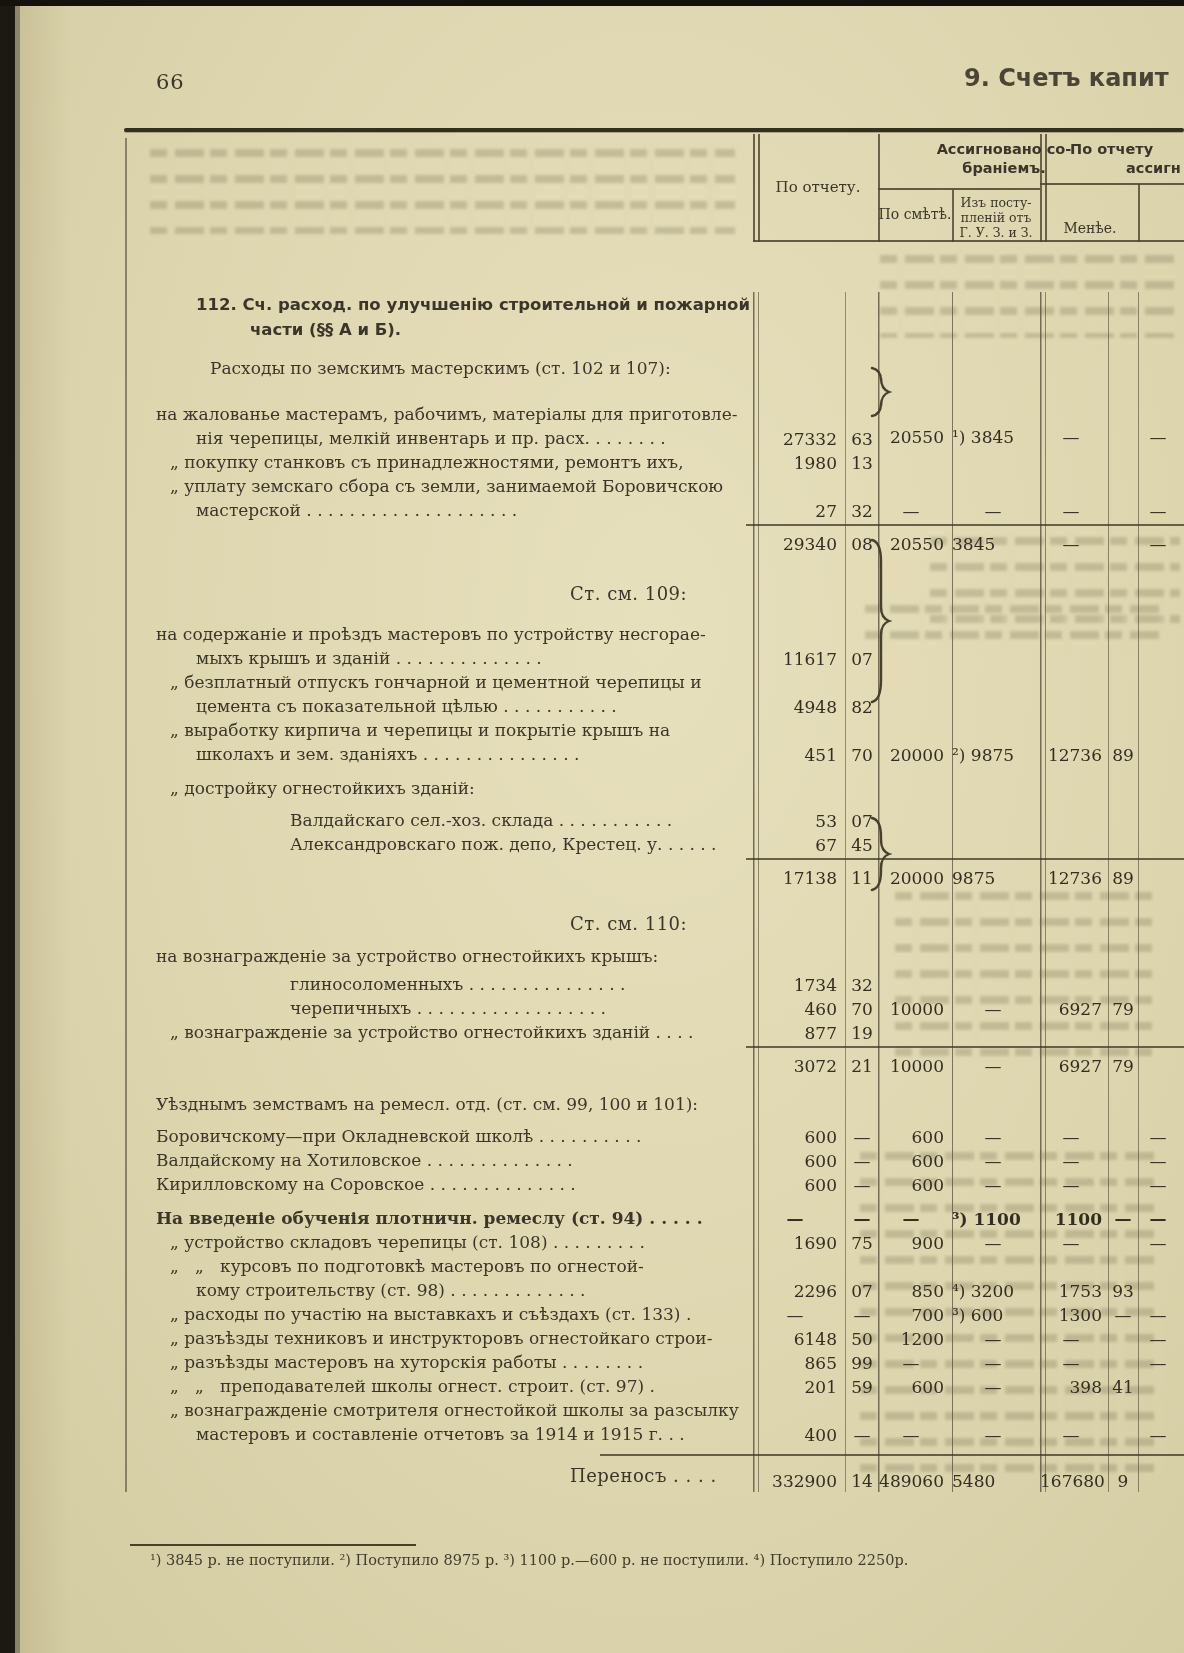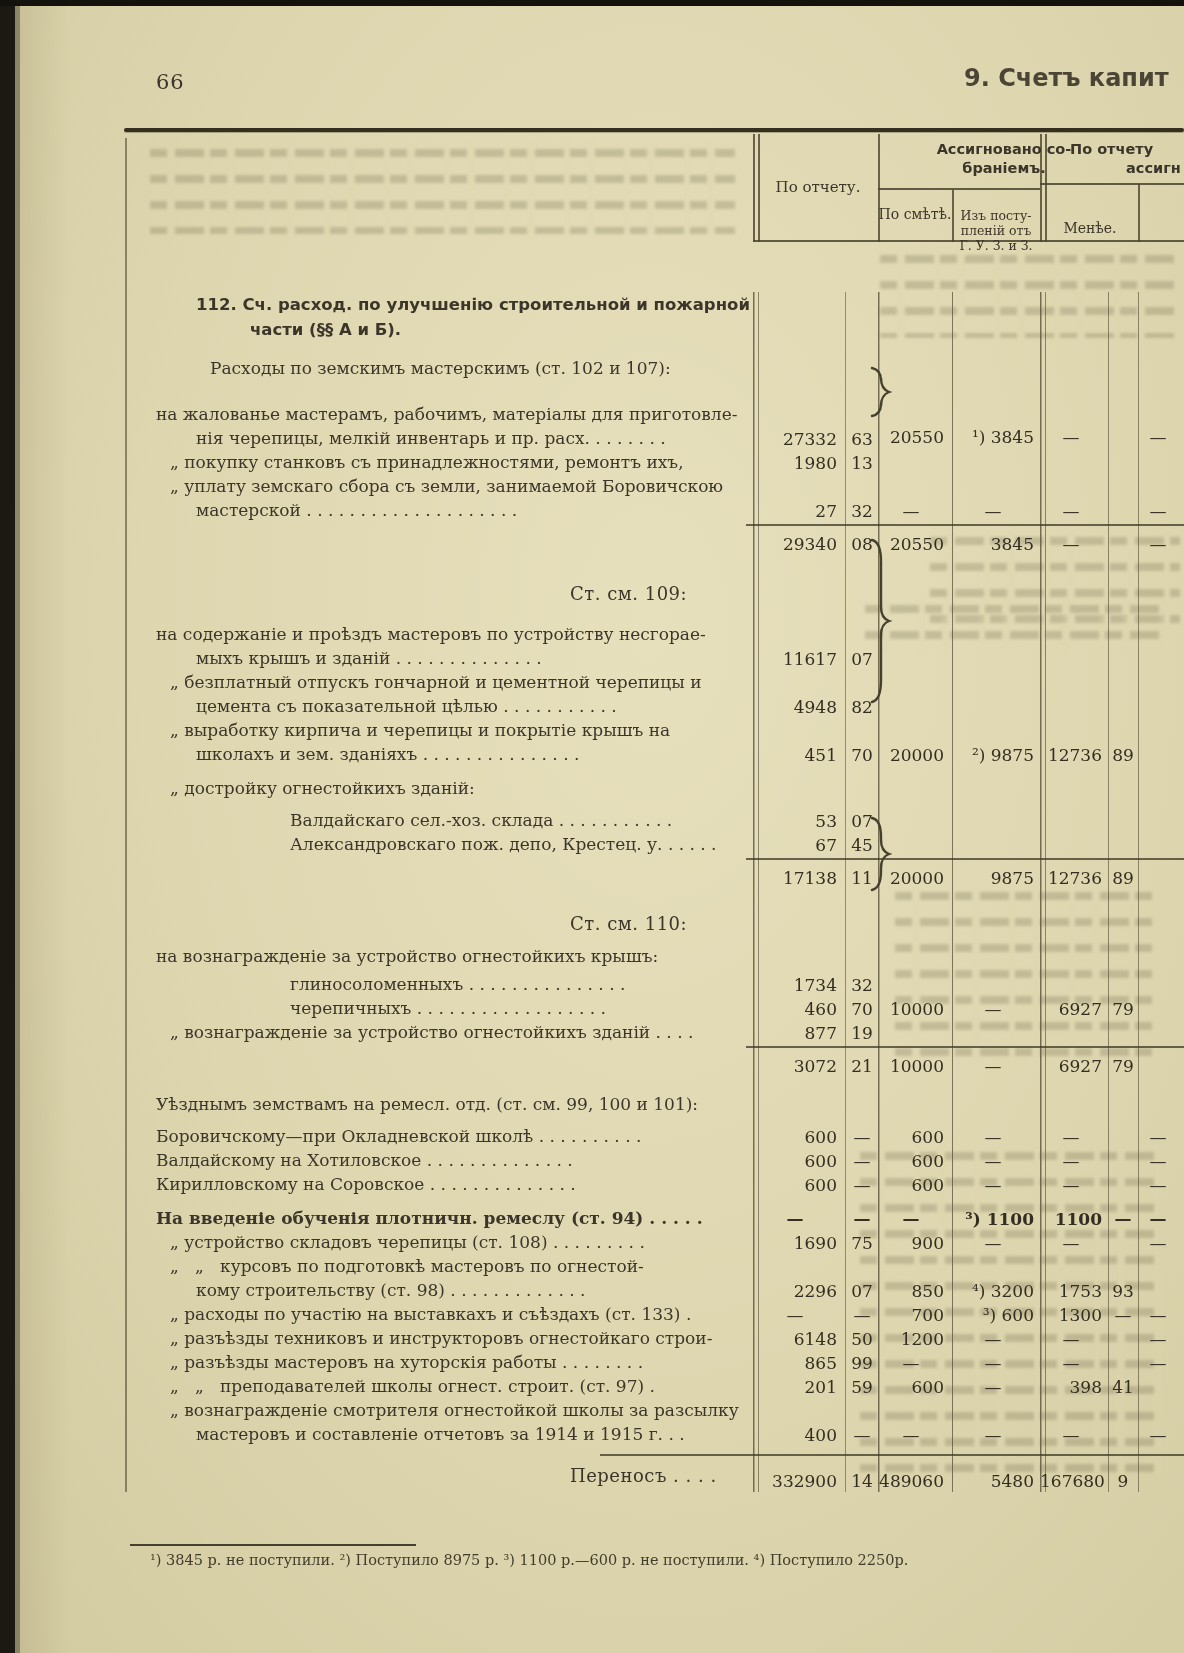--- a/index.html
+++ b/index.html
@@ -25,21 +25,21 @@
 
   .table{position:absolute;left:130px;top:134px;width:1054px;}
   .table::before{content:"";position:absolute;left:-5px;top:4px;bottom:0;width:2px;background:rgba(70,64,44,.55);}
   .thead{position:relative;height:108px;}
   .hv{position:absolute;width:1.5px;top:0;bottom:0;background:rgba(75,68,48,.8);}
   .hline{position:absolute;height:1.5px;background:rgba(75,68,48,.85);}
   .hcell{position:absolute;text-align:center;}
   .h-report{left:630px;top:0;width:116px;height:106px;display:flex;align-items:center;justify-content:center;font-size:15px;}
   .h-assigned{left:748px;top:6px;width:162px;font-family:"DejaVu Sans",sans-serif;font-weight:bold;font-size:14.5px;line-height:19px;margin-left:45px;}
   .h-estimate{left:748px;top:72px;width:74px;font-size:14px;}
-  .h-receipts{left:822px;top:74px;width:88px;font-size:12.5px;line-height:15px;}
+  .h-receipts{left:822px;top:61px;width:88px;font-size:12.5px;line-height:15px;}
   .h-repassigned{left:912px;top:6px;width:142px;font-family:"DejaVu Sans",sans-serif;font-weight:bold;font-size:14.5px;line-height:19px;text-align:left;overflow:hidden;white-space:nowrap;}
   .h-repassigned .l1{padding-left:28px;display:block;}
   .h-repassigned .l2{padding-left:84px;display:block;}
   .h-less{left:912px;top:86px;width:96px;font-size:14px;}
 
   .tbody{position:relative;
     background:
       linear-gradient(rgba(80,73,52,.75),rgba(80,73,52,.75)) 623px 0/1.5px 100% no-repeat,
       linear-gradient(rgba(80,73,52,.6),rgba(80,73,52,.6)) 628px 0/1px 100% no-repeat,
       linear-gradient(rgba(80,73,52,.55),rgba(80,73,52,.55)) 715px 0/1px 100% no-repeat,
@@ -52,21 +52,21 @@
   .trow{position:relative;min-height:24px;}
   .lbl{width:623px;overflow:hidden;}
   .ln{font-size:17px;line-height:24px;white-space:pre-wrap;}
   .in0{padding-left:26px;} .in1{padding-left:66px;} .in2{padding-left:120px;}
   .in3{padding-left:160px;} .in4{padding-left:80px;} .in5{padding-left:440px;font-size:18px;letter-spacing:.5px;} .in6{padding-left:40px;}
   .sec .ln{font-family:"DejaVu Sans",sans-serif;font-weight:bold;font-size:16.5px;line-height:25px;}
   .val{position:absolute;bottom:1px;font-size:17px;color:#342e22;white-space:nowrap;}
   .c-r1{left:623px;width:84px;text-align:right;}
   .c-k1{left:717px;width:30px;text-align:center;}
   .c-s {left:748px;width:66px;text-align:right;}
-  .c-p {left:822px;width:82px;text-align:right;}
+  .c-p {left:822px;width:82px;text-align:left;}
   .c-r2{left:910px;width:62px;text-align:right;}
   .c-k2{left:980px;width:26px;text-align:center;}
   .c-x {left:1008px;width:40px;text-align:center;}
   .dash{text-align:center;}
   .vmid{transform:translateY(-26px);}
   .sub{height:30px;}
   .sub::before{content:"";position:absolute;left:616px;right:0;top:-4px;height:2px;background:rgba(62,56,38,.75);}
   .sub .val{bottom:4px;}
   .total{height:28px;}
   .total::before{content:"";position:absolute;left:470px;right:0;top:-10px;height:1.5px;background:rgba(62,56,38,.75);}

